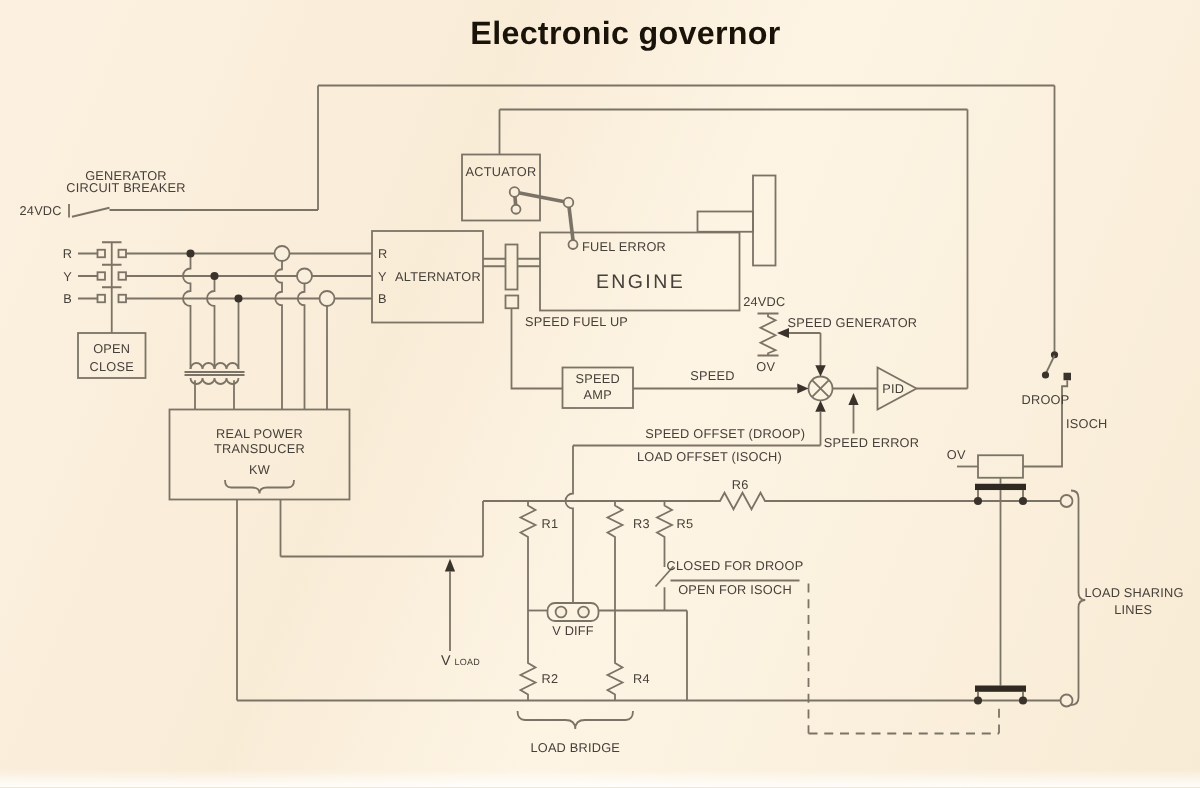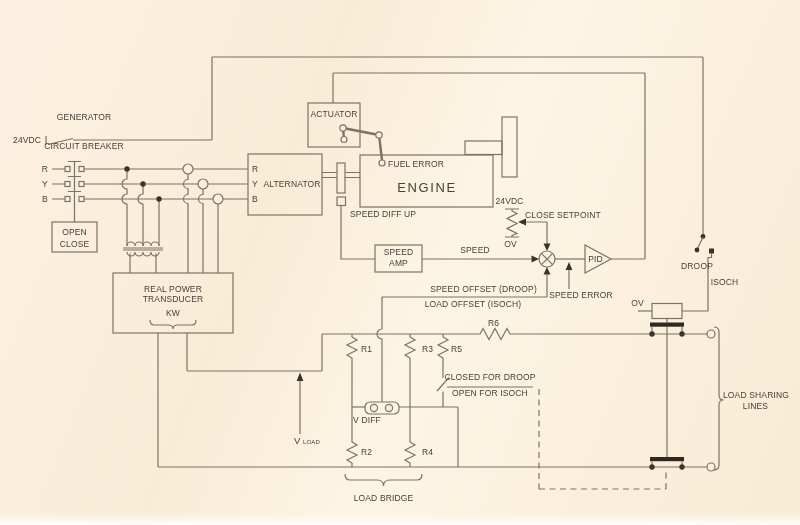--- a/index.html
+++ b/index.html
@@ -182,45 +182,46 @@
     <circle cx="127" cy="169" r="2.7"></circle>
         <circle cx="143" cy="184" r="2.7"></circle>
         <circle cx="159" cy="199" r="2.7"></circle>
     <circle cx="652" cy="334" r="2.7"></circle>
         <circle cx="682" cy="334" r="2.7"></circle>
     <circle cx="652" cy="467" r="2.7"></circle>
         <circle cx="682" cy="467" r="2.7"></circle>
   </g>
 </svg>
 
+<div class="lb title c" style="left:417px;top:9px">Electronic governor</div>
 
 <div class="lb" style="left:13px;top:135.5px">24VDC</div>
 <div class="lb c" style="left:84px;top:112.5px">GENERATOR</div>
-<div class="lb c" style="left:84px;top:142px">CIRCUIT BREAKER</div>
+<div class="lb c" style="left:84px;top:121px">CIRCUIT BREAKER</div>
 
 <div class="lb c" style="left:45px;top:164.5px">R</div>
 <div class="lb c" style="left:45px;top:179.5px">Y</div>
 <div class="lb c" style="left:45px;top:194.5px">B</div>
 
 <div class="lb c" style="left:74.5px;top:228px">OPEN</div>
 <div class="lb c" style="left:74.5px;top:240px">CLOSE</div>
 
 <div class="lb" style="left:252px;top:164.5px">R</div>
 <div class="lb" style="left:252px;top:179.5px">Y</div>
 <div class="lb" style="left:252px;top:194.5px">B</div>
 <div class="lb c" style="left:292px;top:179.5px">ALTERNATOR</div>
 
 <div class="lb c" style="left:334px;top:110px">ACTUATOR</div>
 <div class="lb" style="left:388px;top:159.5px">FUEL ERROR</div>
 <div class="lb big c" style="left:427px;top:181px">ENGINE</div>
-<div class="lb" style="left:350px;top:209.5px">SPEED DIFF UP</div>
+<div class="lb" style="left:350px;top:209.5px">SPEED FUEL UP</div>
 
 <div class="lb c" style="left:509.5px;top:197px">24VDC</div>
 <div class="lb c" style="left:510.5px;top:239.5px">OV</div>
-<div class="lb" style="left:525px;top:210.5px">CLOSE SETPOINT</div>
+<div class="lb" style="left:525px;top:210.5px">SPEED GENERATOR</div>
 
 <div class="lb c" style="left:398.5px;top:247.5px">SPEED</div>
 <div class="lb c" style="left:398.5px;top:259px">AMP</div>
 <div class="lb c" style="left:475px;top:246px">SPEED</div>
 <div class="lb c" style="left:595.5px;top:255px">PID</div>
 <div class="lb c" style="left:581px;top:290.5px">SPEED ERROR</div>
 
 <div class="lb c" style="left:697px;top:262px">DROOP</div>
 <div class="lb c" style="left:724.5px;top:278px">ISOCH</div>
 
@@ -235,21 +236,21 @@
 <div class="lb" style="left:361px;top:345px">R1</div>
 <div class="lb" style="left:422px;top:345px">R3</div>
 <div class="lb" style="left:451px;top:345px">R5</div>
 <div class="lb c" style="left:493.5px;top:319px">R6</div>
 <div class="lb" style="left:361px;top:447.5px">R2</div>
 <div class="lb" style="left:422px;top:447.5px">R4</div>
 
 <div class="lb c" style="left:490px;top:373px">CLOSED FOR DROOP</div>
 <div class="lb c" style="left:490px;top:389px">OPEN FOR ISOCH</div>
 
-<div class="lb c" style="left:367px;top:415.5px">V DIFF</div>
+<div class="lb c" style="left:382px;top:415.5px">V DIFF</div>
 <div class="lb" style="left:294px;top:436px"><span class="vmain">V</span> <span class="sub">LOAD</span></div>
 <div class="lb c" style="left:383.5px;top:493.5px">LOAD BRIDGE</div>
 
 <div class="lb c" style="left:756px;top:391px">LOAD SHARING</div>
 <div class="lb c" style="left:755.5px;top:402px">LINES</div>
 
 <div class="bottom-strip"></div>
 </div>
 
 </body></html>

